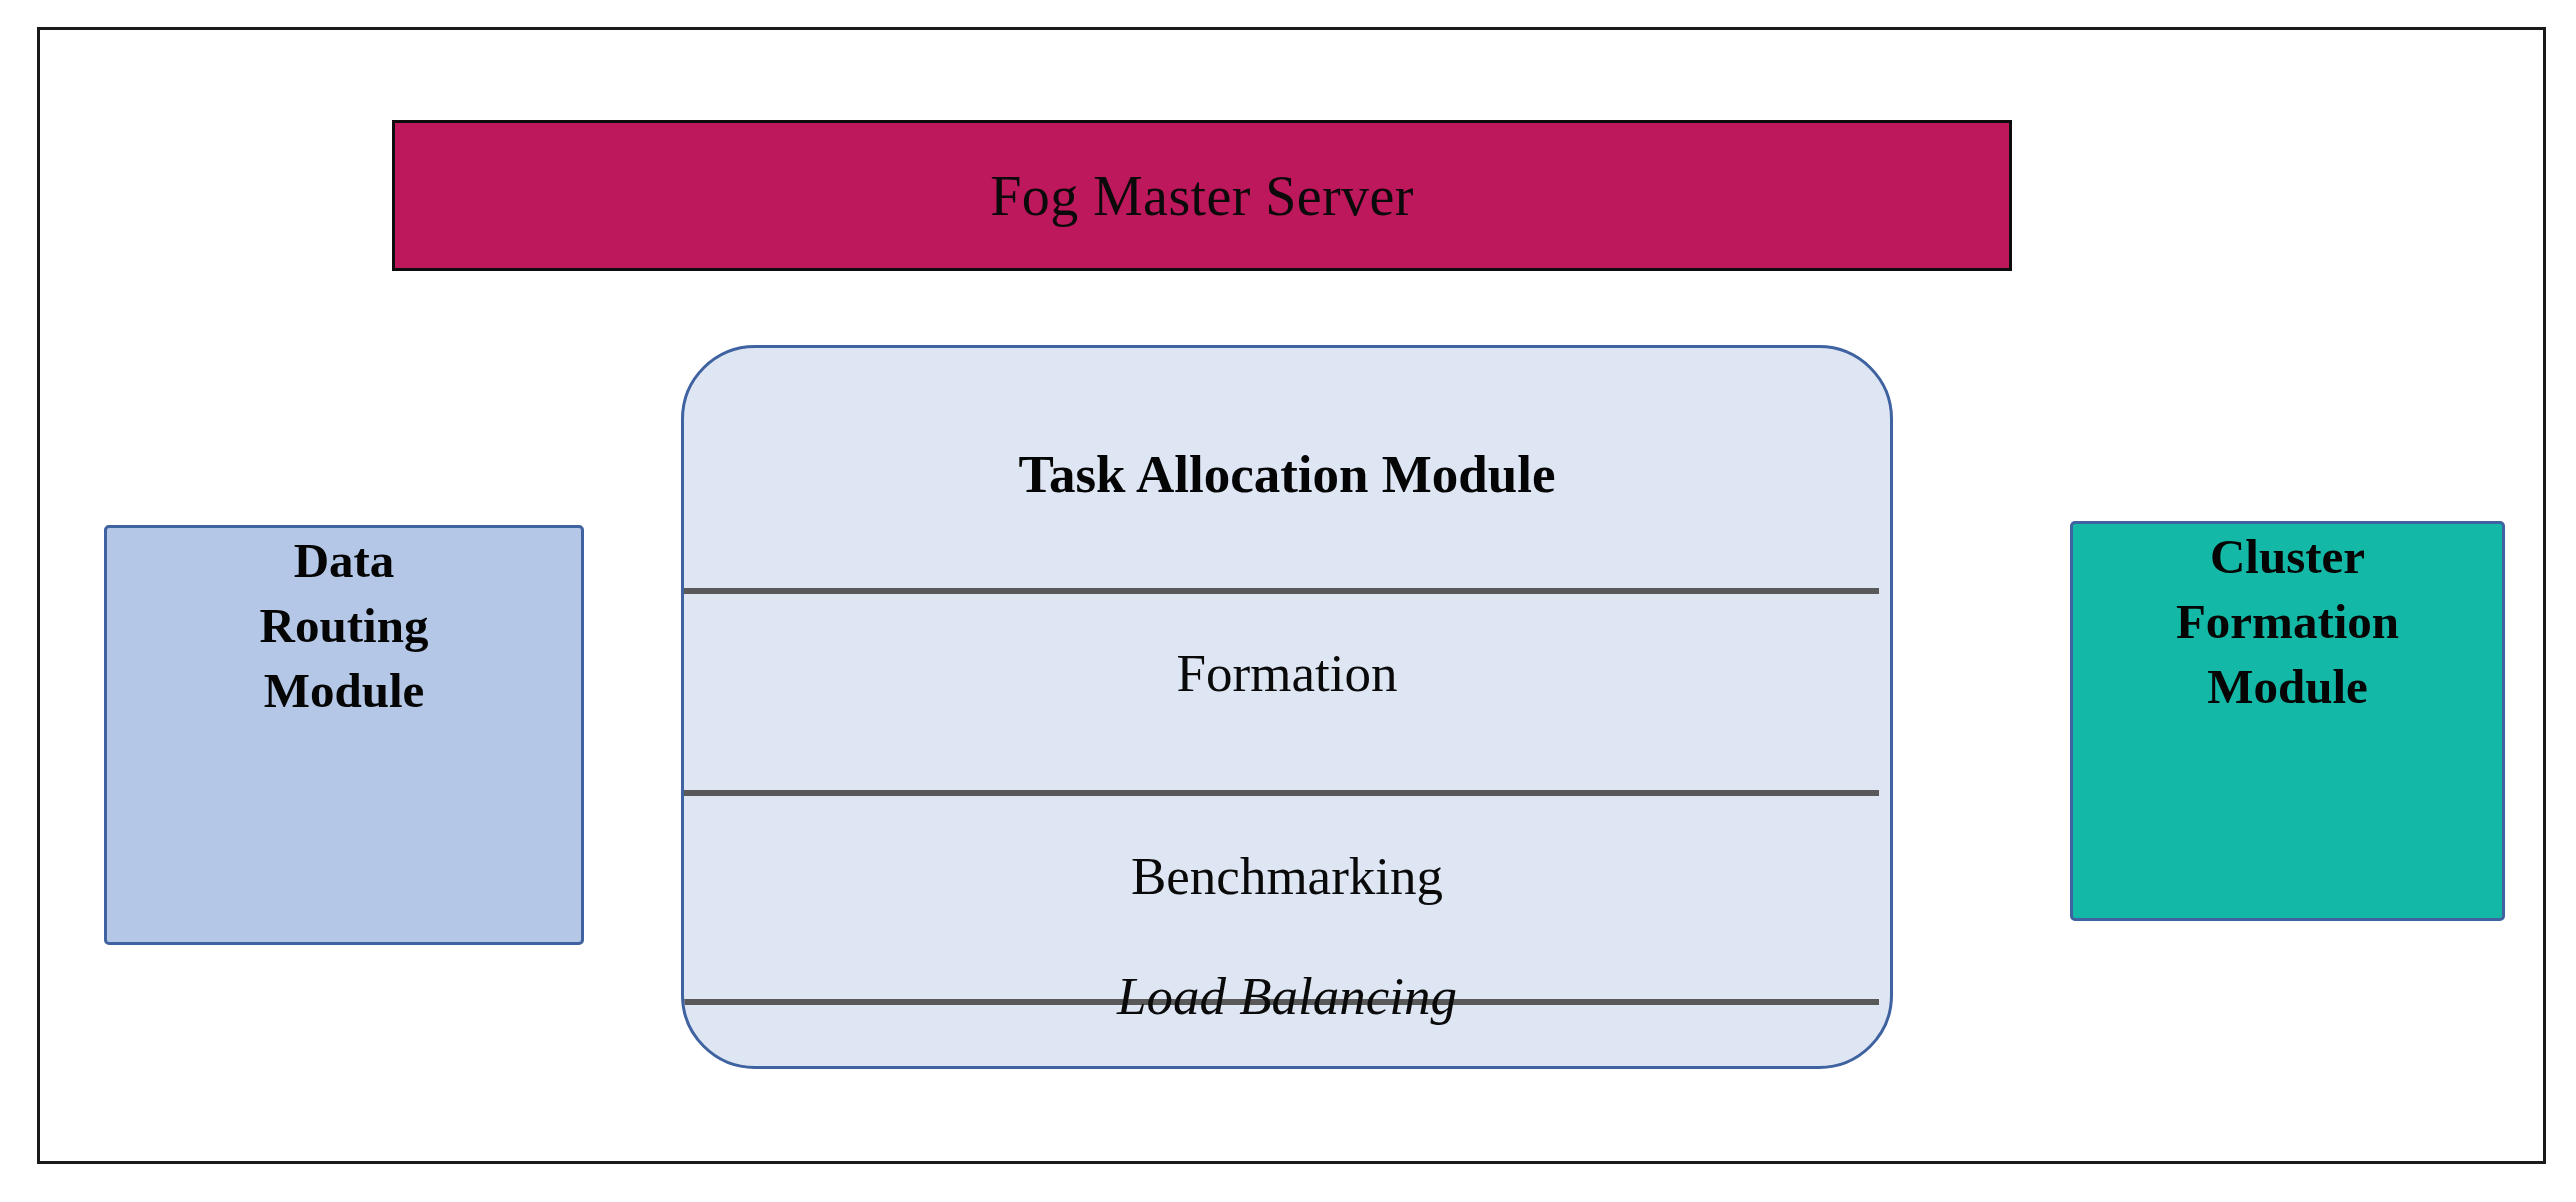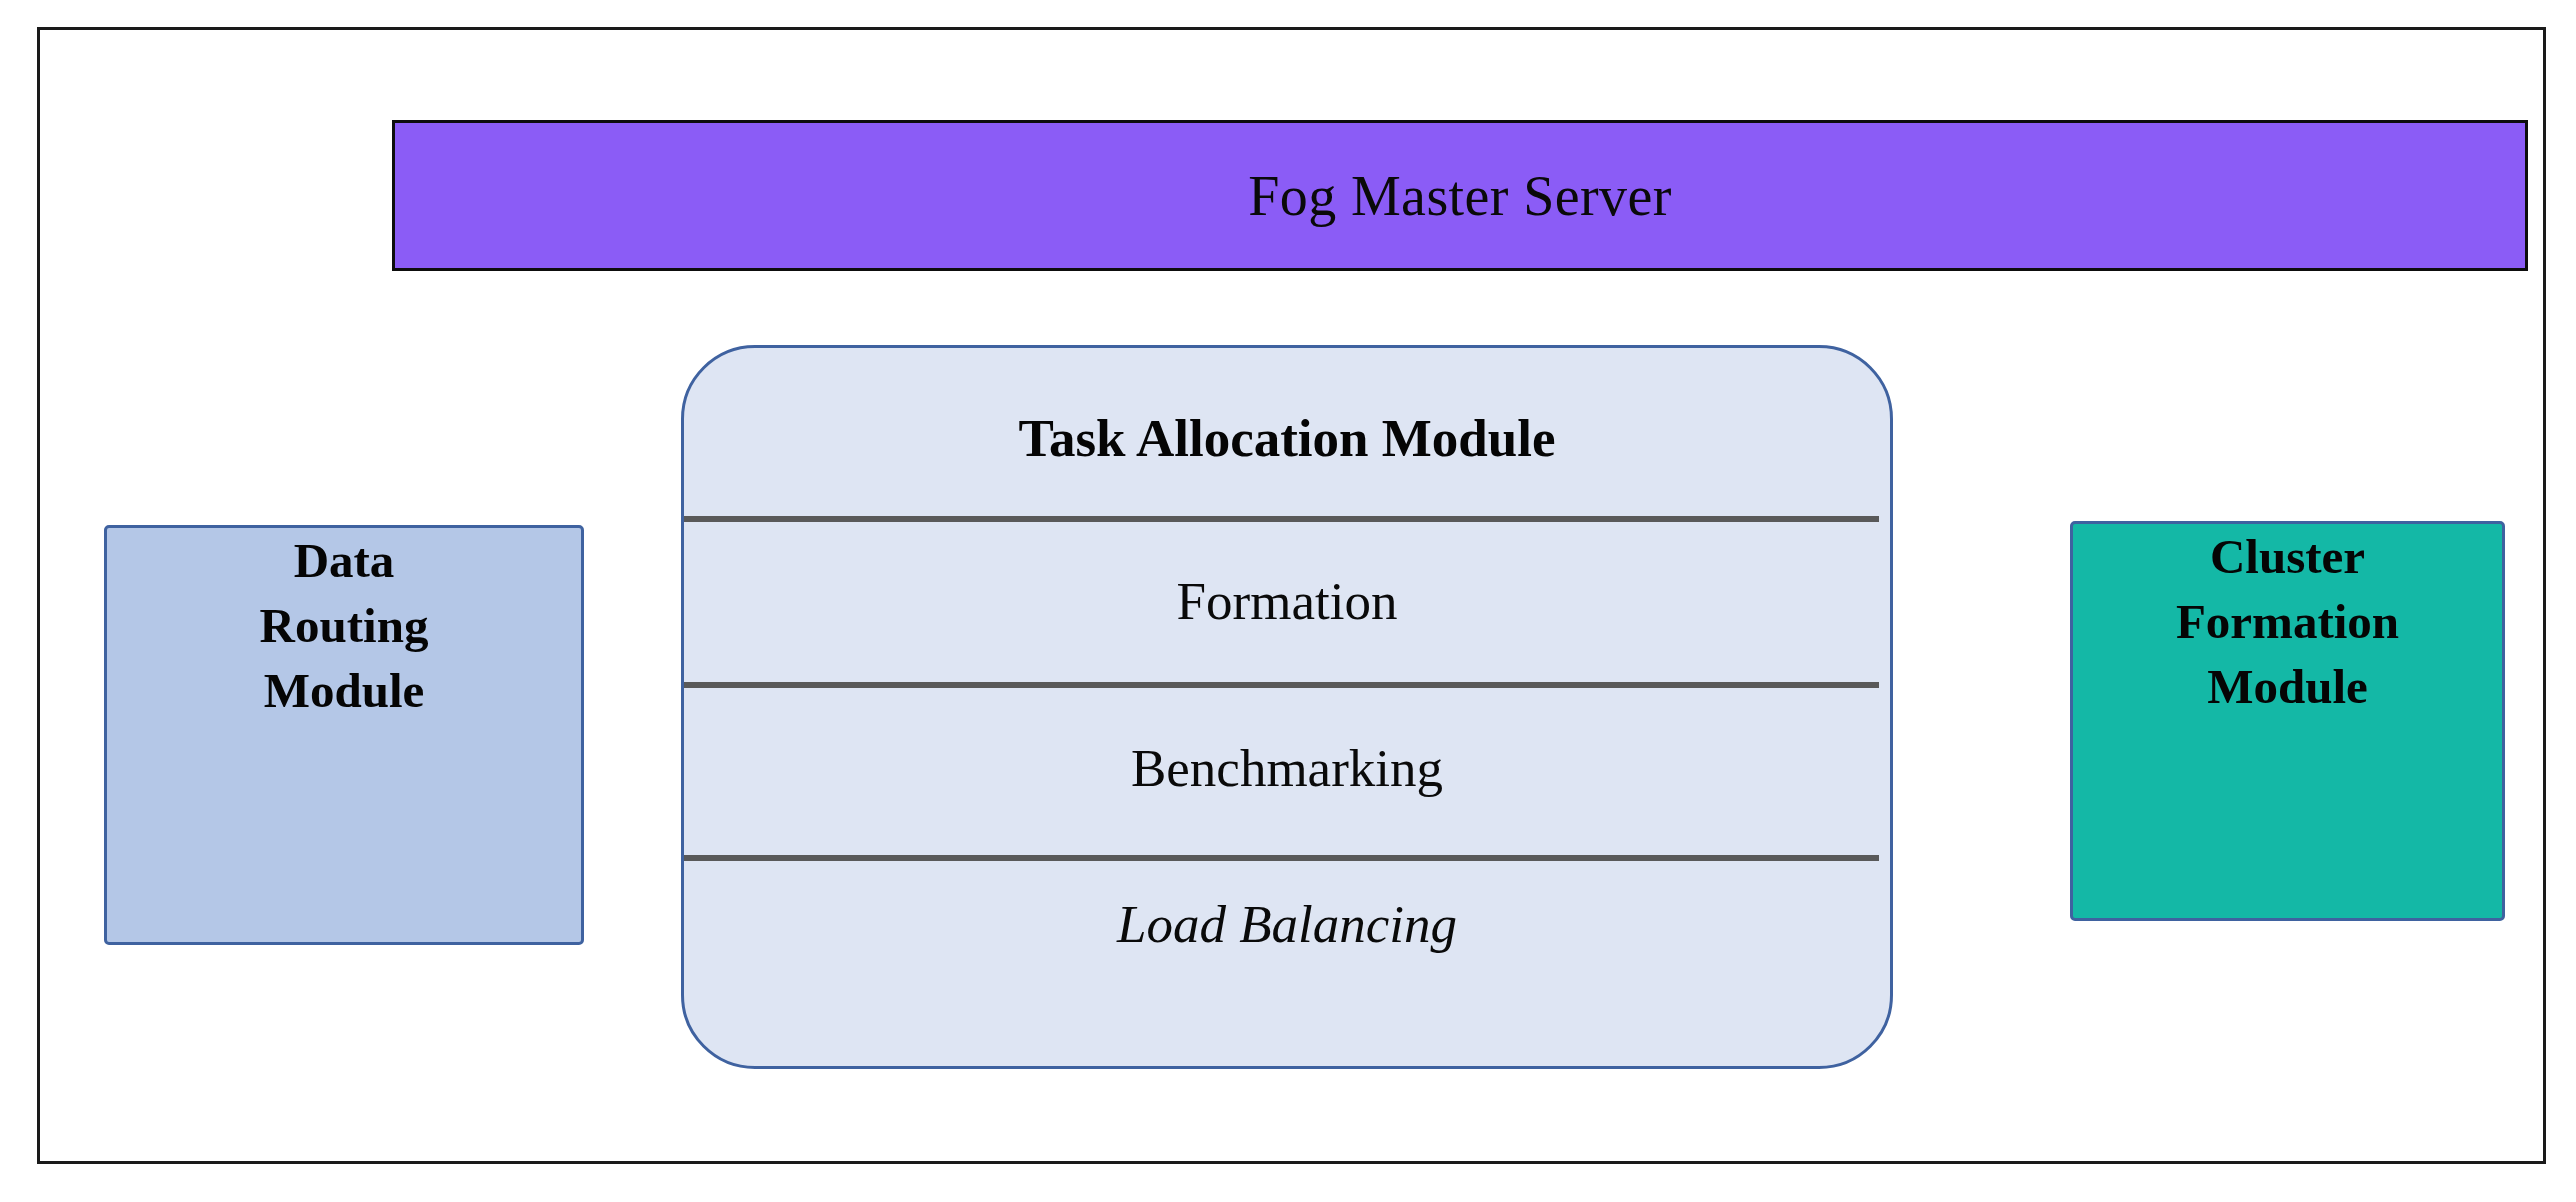--- a/index.html
+++ b/index.html
@@ -30,24 +30,24 @@
     box-sizing: border-box;
     border: 3.9px solid #1a1a1a;
     background: #ffffff;
   }
 
   
   .fog-master-bar {
     position: absolute;
     left: 392px;
     top: 120px;
-    width: 2136px;
+    width: 1620px;
     height: 151px;
     box-sizing: border-box;
-    background: #8b5cf6;
+    background: #be185d;
     border: 3.9px solid #0d0d0d;
     display: flex;
     align-items: center;
     justify-content: center;
     font-family: Liberation Serif, serif;
   }
   .fog-master-bar .label {
     font-size: 56px;
     font-weight: normal;
     color: #0a0a0a;
@@ -69,20 +69,21 @@
     display: flex;
     flex-direction: column;
     overflow: hidden;
   }
   .ta-row {
     position: relative;
     display: flex;
     align-items: center;
     justify-content: center;
     box-sizing: border-box;
+    margin-top: 36px;
   }
   .ta-row-header  { height: 168px; }
   .ta-row-item-1  { height: 166px; }
   .ta-row-item-2  { height: 173px; }
   .ta-row-item-3  { flex: 1 1 auto; }
 
   
   .ta-divider {
     position: absolute;
     left: 0;

